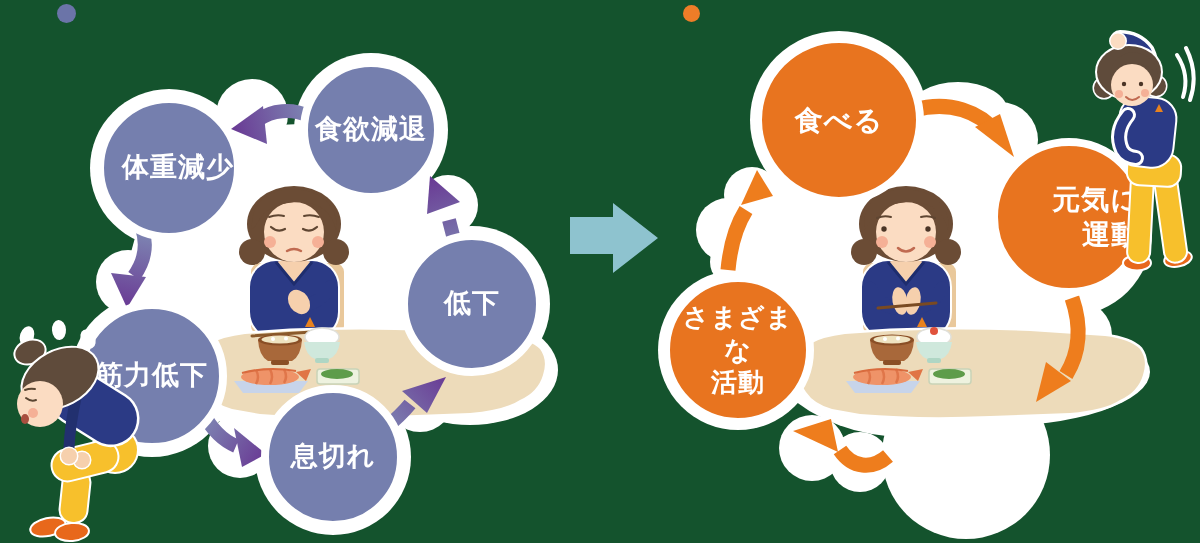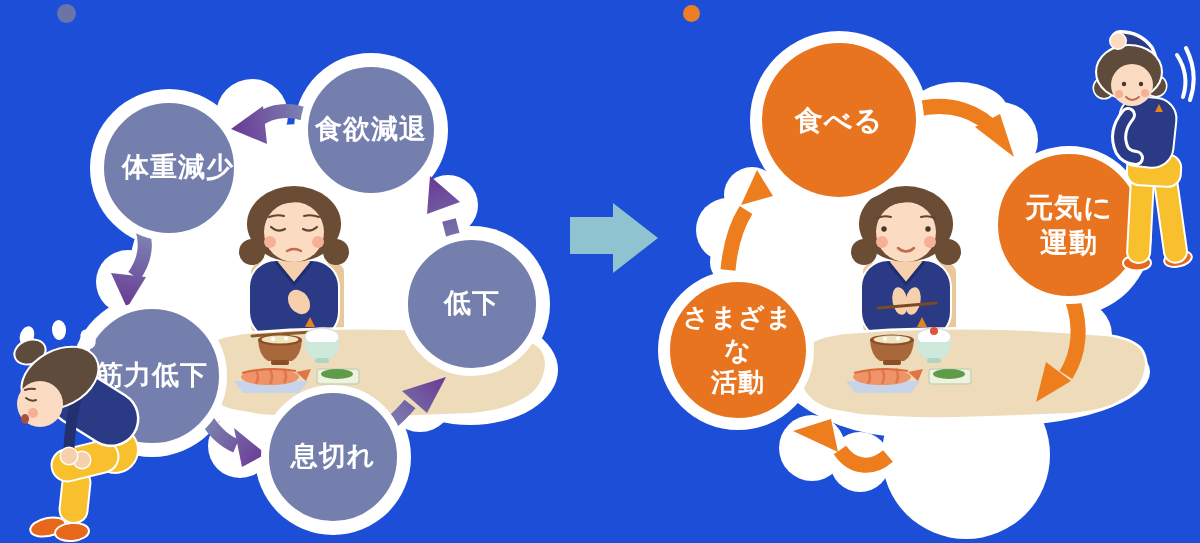--- a/index.html
+++ b/index.html
@@ -1,17 +1,17 @@
 <!DOCTYPE html>
 <html><head>
 <meta charset="utf-8">
 <style>
   html,body{margin:0;padding:0;background:#000;}
   #stage{
-    position:relative;width:1200px;height:543px;overflow:hidden;background:#1d4ed8;
+    position:relative;width:1200px;height:543px;overflow:hidden;background:#14532d;
     font-family:"Liberation Sans","DejaVu Sans",sans-serif;
   }
   #stage svg{position:absolute;left:0;top:0;}
   #base-art{z-index:1;}
   #figure-art{z-index:20;pointer-events:none;}
   .dot{position:absolute;border-radius:50%;z-index:30;}
   .dot-neg{left:57px;top:4px;width:19px;height:19px;background:#6b74a8;}
   .dot-pos{left:683px;top:5px;width:17px;height:17px;background:#ee7d28;}
   .node{
     position:absolute;z-index:10;border-radius:50%;border:8px solid #fff;
@@ -24,21 +24,21 @@
   .f27 span{font-size:27px;}
   .f28 span{font-size:28px;}
   .f26 span{font-size:26px;}
   
   .n1{left:300px;top:59px;width:142px;height:142px;}
   .n2{left:96px;top:95px;width:146px;height:146px;align-items:flex-end;}
   .n3{left:77px;top:301px;width:150px;height:150px;}
   .n4{left:261px;top:385px;width:144px;height:144px;}
   .n5{left:400px;top:232px;width:144px;height:144px;}
   .p1{left:754px;top:35px;width:170px;height:170px;}
-  .p2{left:990px;top:146px;width:158px;height:158px;}
+  .p2{left:990px;top:138px;width:158px;height:158px;align-items:flex-end;}
   .p3{left:886px;top:375px;width:160px;height:160px;}
   .p4{left:662px;top:274px;width:152px;height:152px;}
 </style>
 </head>
 <body>
 
 <div id="stage">
 
   <svg id="base-art" width="1200" height="543" viewBox="0 0 1200 543" xmlns="http://www.w3.org/2000/svg">
     <defs>

